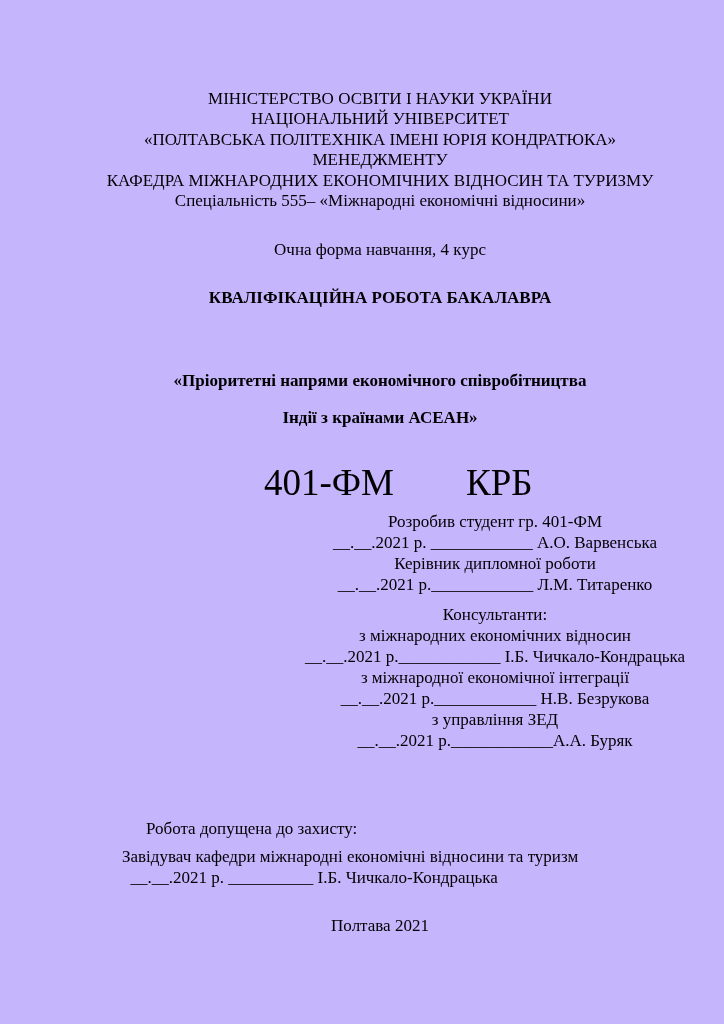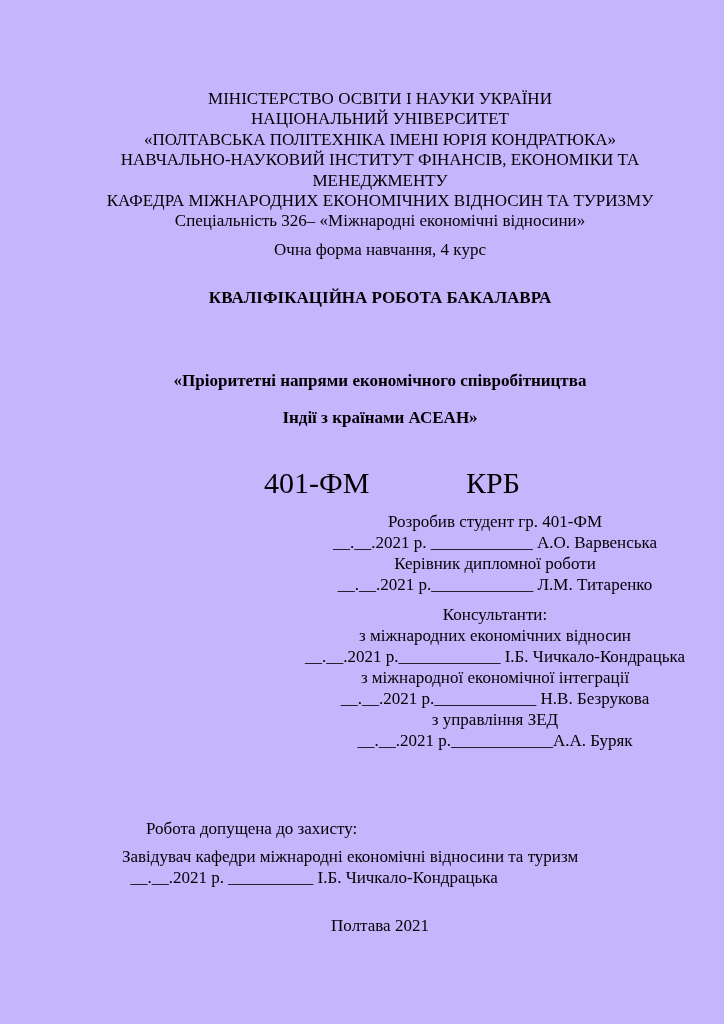--- a/index.html
+++ b/index.html
@@ -21,21 +21,21 @@
   .centered {
     position: absolute;
     left: 56px;
     width: 648px;
     text-align: center;
   }
   .header-block { top: 89px; line-height: 20.4px; }
   .study-form-block { top: 240px; line-height: 20.4px; }
   .work-type-block { top: 287px; font-weight: bold; line-height: 21px; }
   .title-block { top: 362px; font-weight: bold; line-height: 37px; }
-  .codes-row { position: absolute; top: 468px; left: 0; width: 724px; height: 30px; font-size: 30px; line-height: 29px; }
+  .codes-row { position: absolute; top: 468px; left: 0; width: 724px; height: 30px; font-size: 37px; line-height: 29px; }
   .code-group { position: absolute; left: 264px; }
   .code-work { position: absolute; left: 466px; }
   .signature-block {
     position: absolute;
     left: 295px;
     top: 511px;
     width: 400px;
     line-height: 21px;
     text-align: center;
   }
@@ -54,24 +54,23 @@
 </style>
 </head>
 <body>
 
 <div class="page">
 
   <div class="centered header-block">
     <div class="line">МІНІСТЕРСТВО ОСВІТИ І НАУКИ УКРАЇНИ</div>
     <div class="line">НАЦІОНАЛЬНИЙ УНІВЕРСИТЕТ</div>
     <div class="line">«ПОЛТАВСЬКА ПОЛІТЕХНІКА ІМЕНІ ЮРІЯ КОНДРАТЮКА»</div>
-    <div class="line">НАВЧАЛЬНО-НАУКОВИЙ ІНСТИТУТ ФІНАНСІВ, ЕКОНОМІКИ ТА</div>
     <div class="line">МЕНЕДЖМЕНТУ</div>
     <div class="line">КАФЕДРА МІЖНАРОДНИХ ЕКОНОМІЧНИХ ВІДНОСИН ТА ТУРИЗМУ</div>
-    <div class="line">Спеціальність 326– «Міжнародні економічні відносини»</div>
+    <div class="line">Спеціальність 555– «Міжнародні економічні відносини»</div>
   </div>
 
   <div class="centered study-form-block">
     <div class="line">Очна форма навчання, 4 курс</div>
   </div>
 
   <div class="centered work-type-block">
     <div class="line">КВАЛІФІКАЦІЙНА РОБОТА БАКАЛАВРА</div>
   </div>
 

